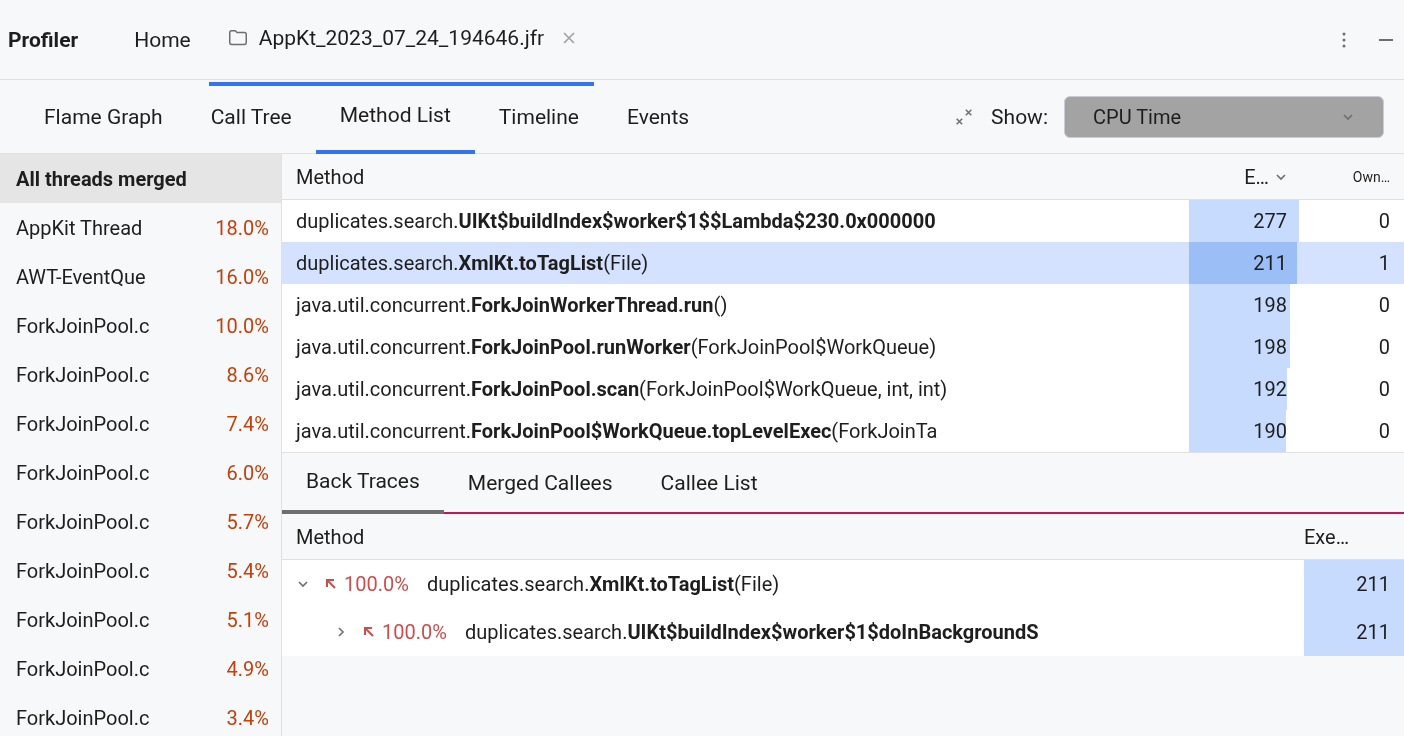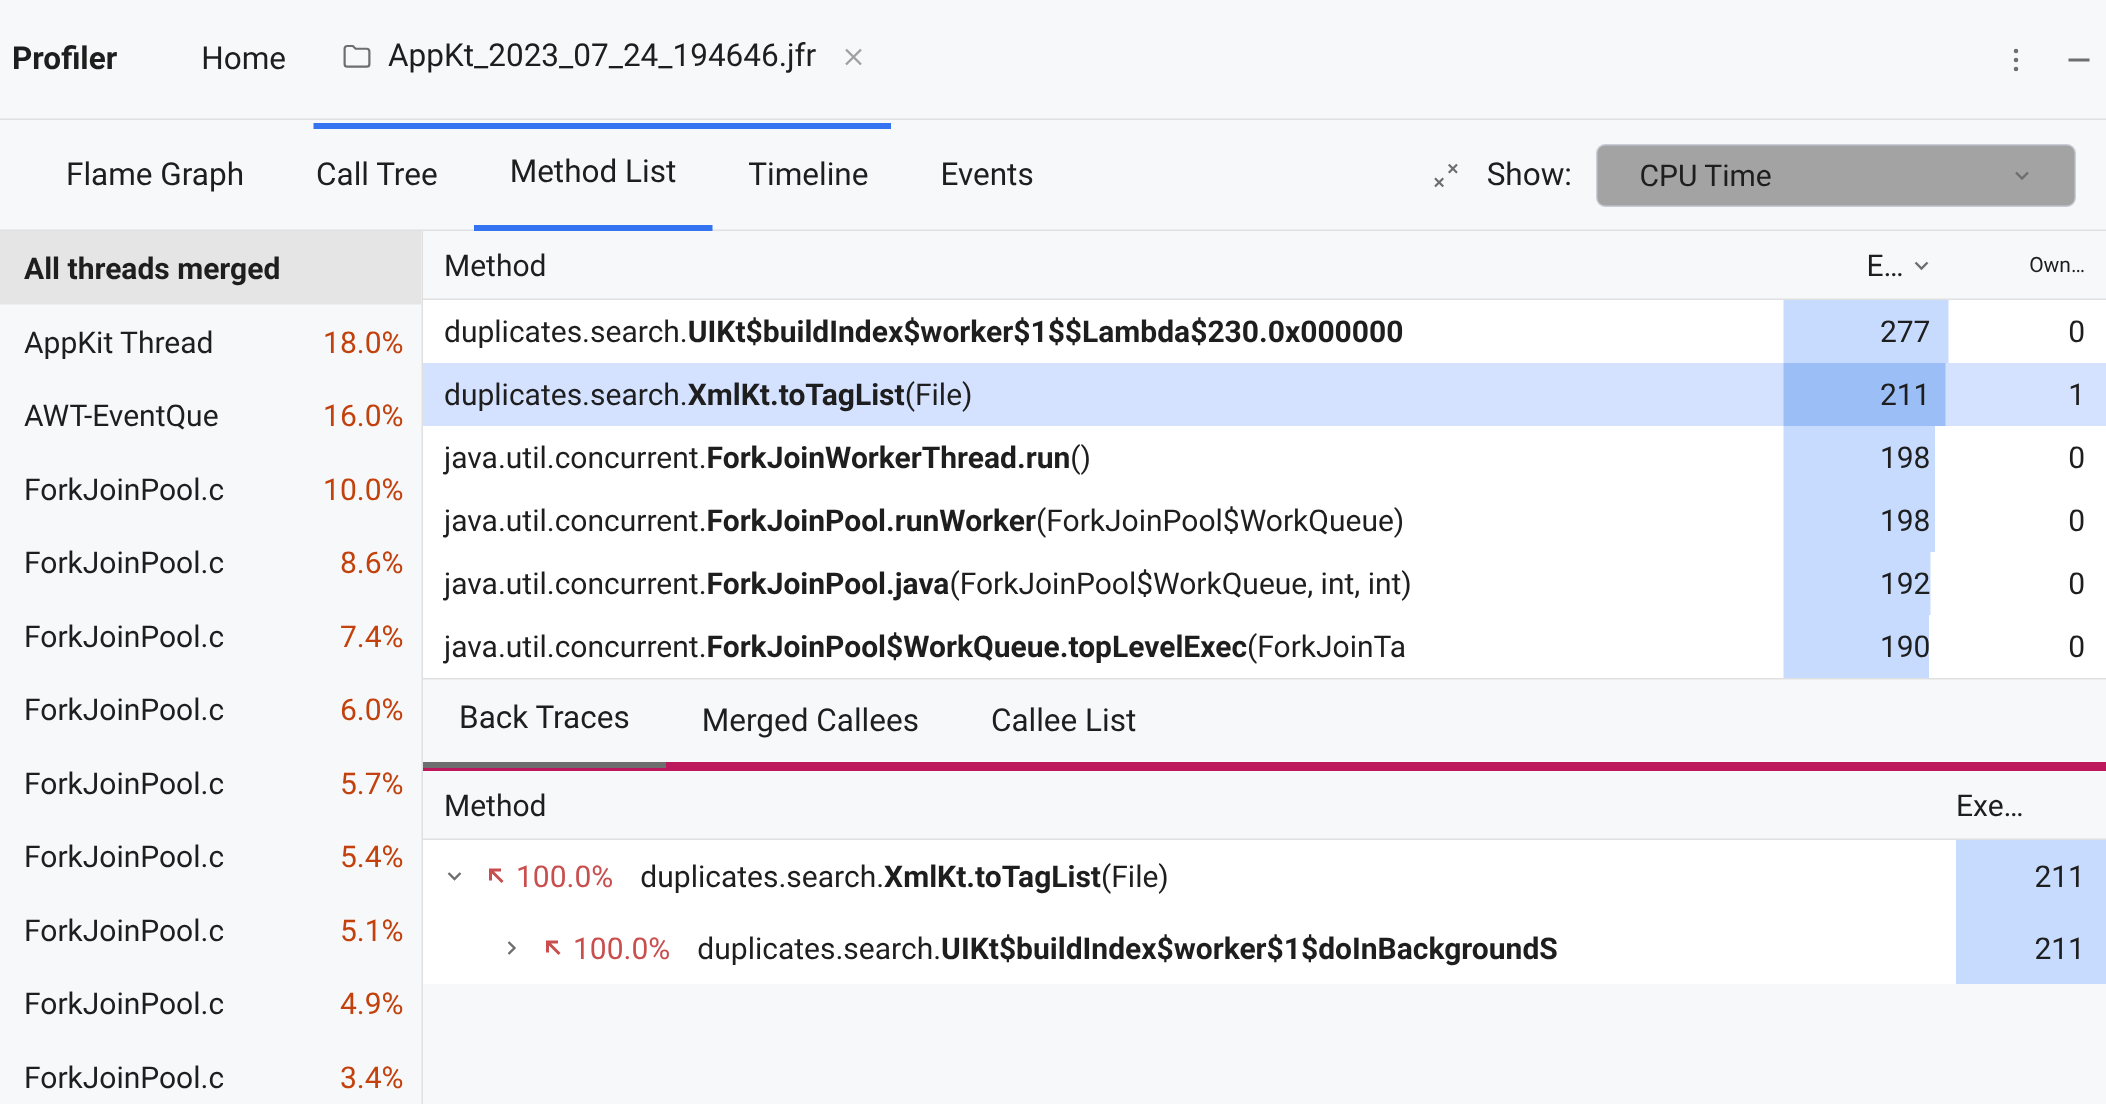--- a/index.html
+++ b/index.html
@@ -207,21 +207,21 @@
   width: 105px;
   text-align: right;
   padding-right: 14px;
 }
 
 
 .sub-tabs {
   display: flex;
   background: #f7f8fa;
   border-top: 1px solid #e0e0e0;
-  border-bottom: 6px solid #be185d;
+  border-bottom: 2px solid #be185d;
   height: 62px;
   align-items: center;
 }
 .sub-tab {
   font-size: 21px;
   padding: 0 24px;
   height: 62px;
   display: flex;
   align-items: center;
   cursor: pointer;
@@ -444,21 +444,21 @@
           </div>
           <div class="method-row">
             <div class="method-cell"><span>java.util.concurrent.</span><span class="bold">ForkJoinPool.runWorker</span><span>(ForkJoinPool$WorkQueue)</span></div>
             <div class="e-cell">
               <div class="bar" style="width: 92%;"></div>
               <span class="val">198</span>
             </div>
             <div class="own-cell">0</div>
           </div>
           <div class="method-row">
-            <div class="method-cell"><span>java.util.concurrent.</span><span class="bold">ForkJoinPool.java</span><span>(ForkJoinPool$WorkQueue, int, int)</span></div>
+            <div class="method-cell"><span>java.util.concurrent.</span><span class="bold">ForkJoinPool.scan</span><span>(ForkJoinPool$WorkQueue, int, int)</span></div>
             <div class="e-cell">
               <div class="bar" style="width: 89%;"></div>
               <span class="val">192</span>
             </div>
             <div class="own-cell">0</div>
           </div>
           <div class="method-row">
             <div class="method-cell"><span>java.util.concurrent.</span><span class="bold">ForkJoinPool$WorkQueue.topLevelExec</span><span>(ForkJoinTa</span></div>
             <div class="e-cell">
               <div class="bar" style="width: 88%;"></div>

